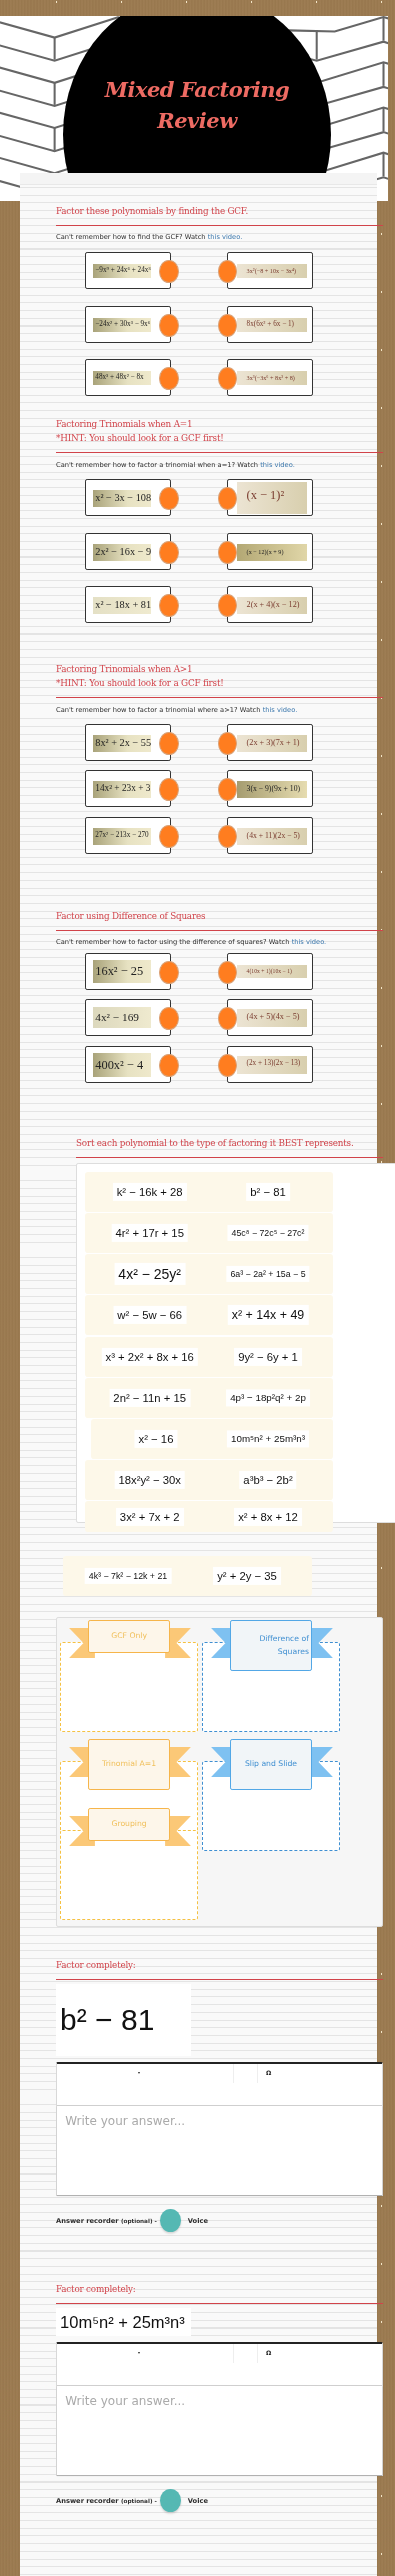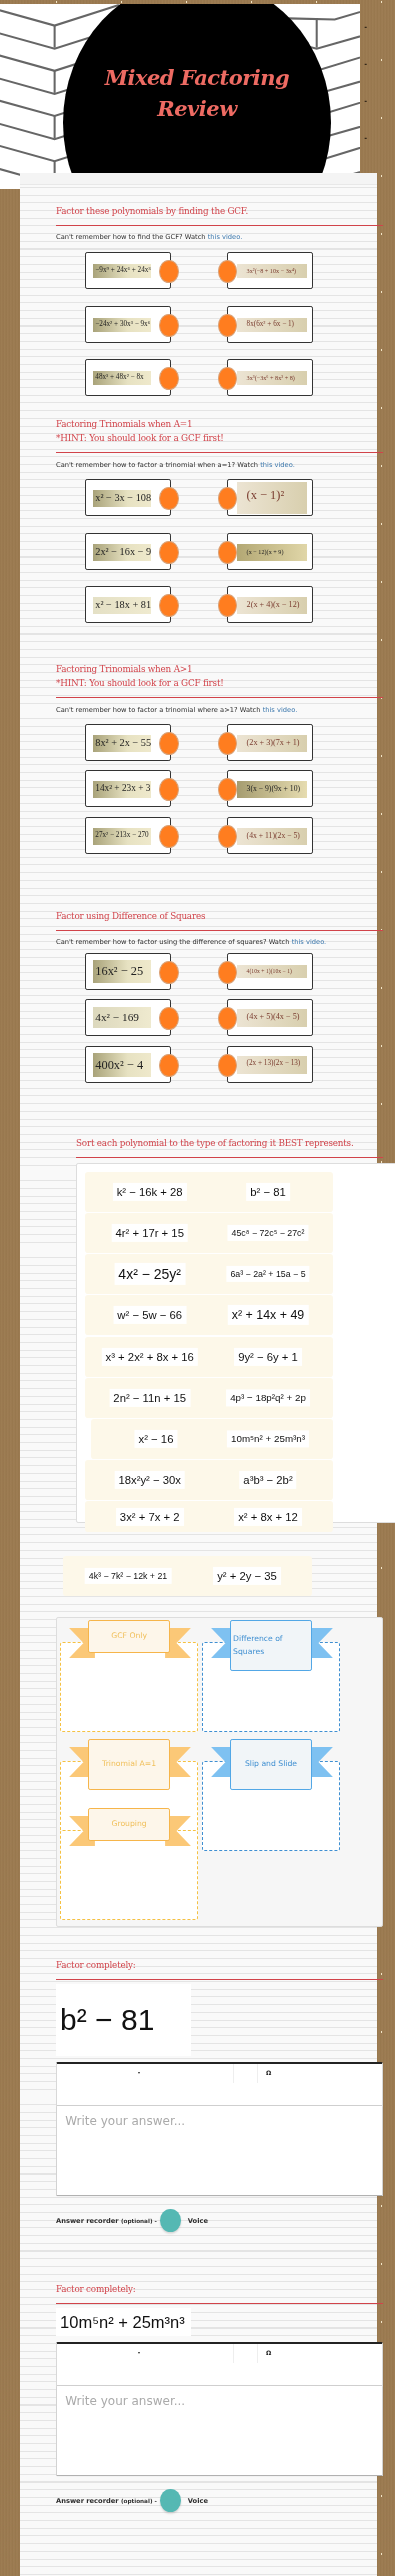--- a/index.html
+++ b/index.html
@@ -14,21 +14,21 @@
       radial-gradient(circle, #f4e6c8 0.7px, transparent 0.9px),
       linear-gradient(90deg, rgba(0,0,0,0.04) 0, rgba(255,255,255,0.04) 50%, rgba(0,0,0,0.04) 100%);
     background-size: 48px 37px, 65px 58px, 3.1px 3.1px;
     background-position: 5.7px 8.8px, 24px 31px, 0 0;
     font-family: "DejaVu Sans", sans-serif;
     color: #333;
   }
 
   
   .header {
-    position: absolute; left: 0; top: 4px; width: 360px; height: 185px;
+    position: absolute; left: 0; top: 16px; width: 388px; height: 185px;
     background: #fff; overflow: hidden;
   }
   .header svg.chev { position: absolute; left: 0; top: 0; }
   .header .oval {
     position: absolute; left: 63px; top: -26px; width: 268px; height: 289px;
     background: #000; border-radius: 50%;
   }
   .header .title {
     position: absolute; left: 63px; width: 268px; top: 58px;
     text-align: center; color: #ee6b63;
@@ -98,21 +98,21 @@
   .buckets {
     position: absolute; left: 56px; width: 327px; height: 310px;
     background: #f6f6f6; border: 0.5px solid #ddd; border-radius: 2.1px;
   }
   .bucket { position: absolute; width: 138px; height: 90px; background: #fff; border-radius: 2.6px; }
   .bucket.orange { border: 0.8px dashed #f5c142; }
   .bucket.blue { border: 0.8px dashed #3f8fd1; }
   .ribbon-tail { position: absolute; top: -17px; width: 122px; height: 32px; }
   .ribbon-label {
     position: absolute; top: -23px; left: 27px; width: 82px;
-    border-radius: 2.1px; text-align: left;
+    border-radius: 2.1px; text-align: right;
     font-family: "DejaVu Sans", sans-serif; font-size: 7.7px; line-height: 12.4px;
     padding: 3.1px 2.1px;
   }
   .orange .ribbon-label { background: #fdf6ea; border: 1px solid #f6b54a; color: #f0bf5a; height: 33px; display:flex; align-items:center; justify-content:center; }
   .blue .ribbon-label { background: #f1f5f8; border: 1px solid #52a7e6; color: #3f8fd1; height: 51px; display:flex; align-items:center; justify-content:center; }
   .orange .ribbon-label.two { height: 51px; }
 
   
   .q-expr {
     display: inline-block; background: #fff; margin-top: 0;

